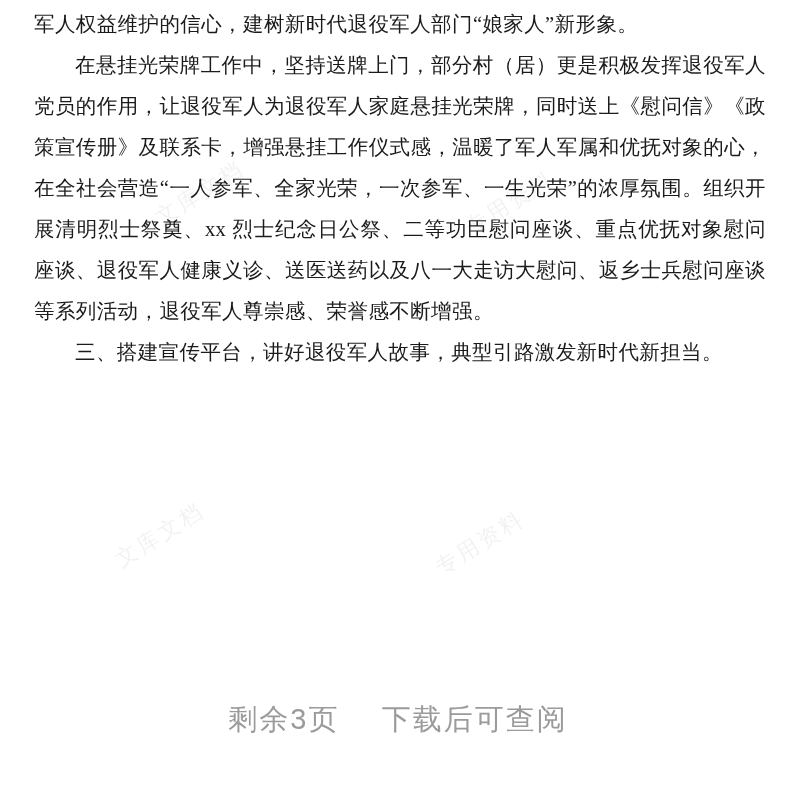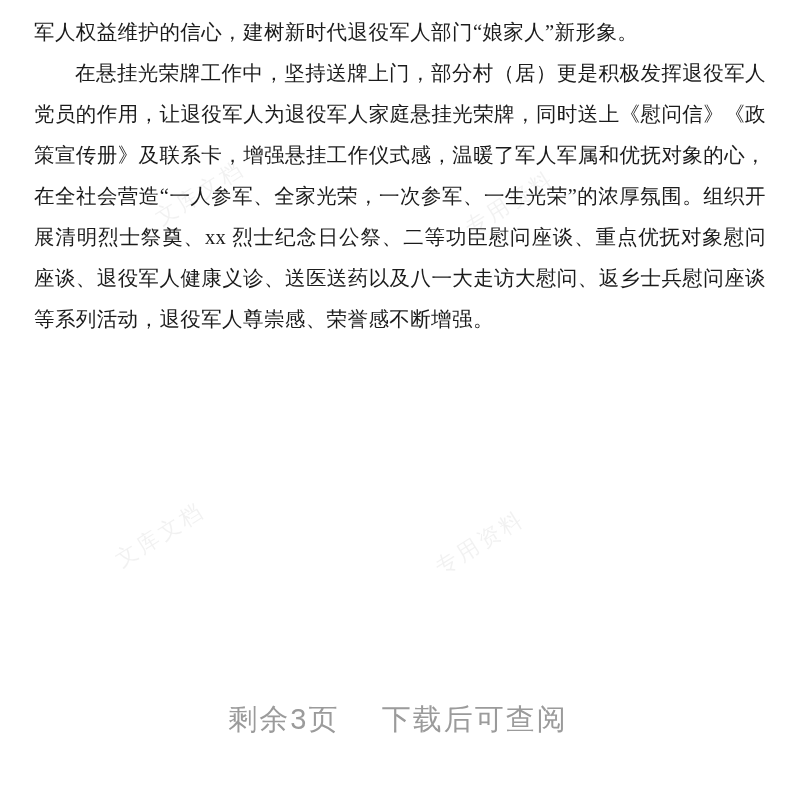--- a/index.html
+++ b/index.html
@@ -16,21 +16,21 @@
     position: relative;
   }
   .page {
     position: relative;
     width: 800px;
     height: 806px;
     box-sizing: border-box;
     padding: 0 34px;
   }
   .doc-body {
-    padding-top: 12px;
+    padding-top: 4px;
   }
   p.para {
     margin: 0 0 0 0;
     font-size: 20.5px;
     line-height: 41px;
     text-align: justify;
     text-justify: inter-ideograph;
     letter-spacing: 0.4px;
     color: #1b1b1b;
     font-family: "Liberation Serif", "DejaVu Serif", serif;
@@ -81,20 +81,21 @@
   <div class="watermark-layer">
     <span class="wm wm1">文库文档</span>
     <span class="wm wm2">专用资料</span>
     <span class="wm wm3">文库文档</span>
     <span class="wm wm4">专用资料</span>
   </div>
 
   <div class="doc-body">
     <p class="para">军人权益维护的信心，建树新时代退役军人部门“娘家人”新形象。</p>
     <p class="para indent">在悬挂光荣牌工作中，坚持送牌上门，部分村（居）更是积极发挥退役军人党员的作用，让退役军人为退役军人家庭悬挂光荣牌，同时送上《慰问信》《政策宣传册》及联系卡，增强悬挂工作仪式感，温暖了军人军属和优抚对象的心，在全社会营造“一人参军、全家光荣，一次参军、一生光荣”的浓厚氛围。组织开展清明烈士祭奠、xx 烈士纪念日公祭、二等功臣慰问座谈、重点优抚对象慰问座谈、退役军人健康义诊、送医送药以及八一大走访大慰问、返乡士兵慰问座谈等系列活动，退役军人尊崇感、荣誉感不断增强。</p>
+    <p class="para indent">三、搭建宣传平台，讲好退役军人故事，典型引路激发新时代新担当。</p>
   </div>
 
   <div class="footer-note">
     <span>剩余3页</span>
     <span class="gap"></span>
     <span>下载后可查阅</span>
   </div>
 
 </div>
 

